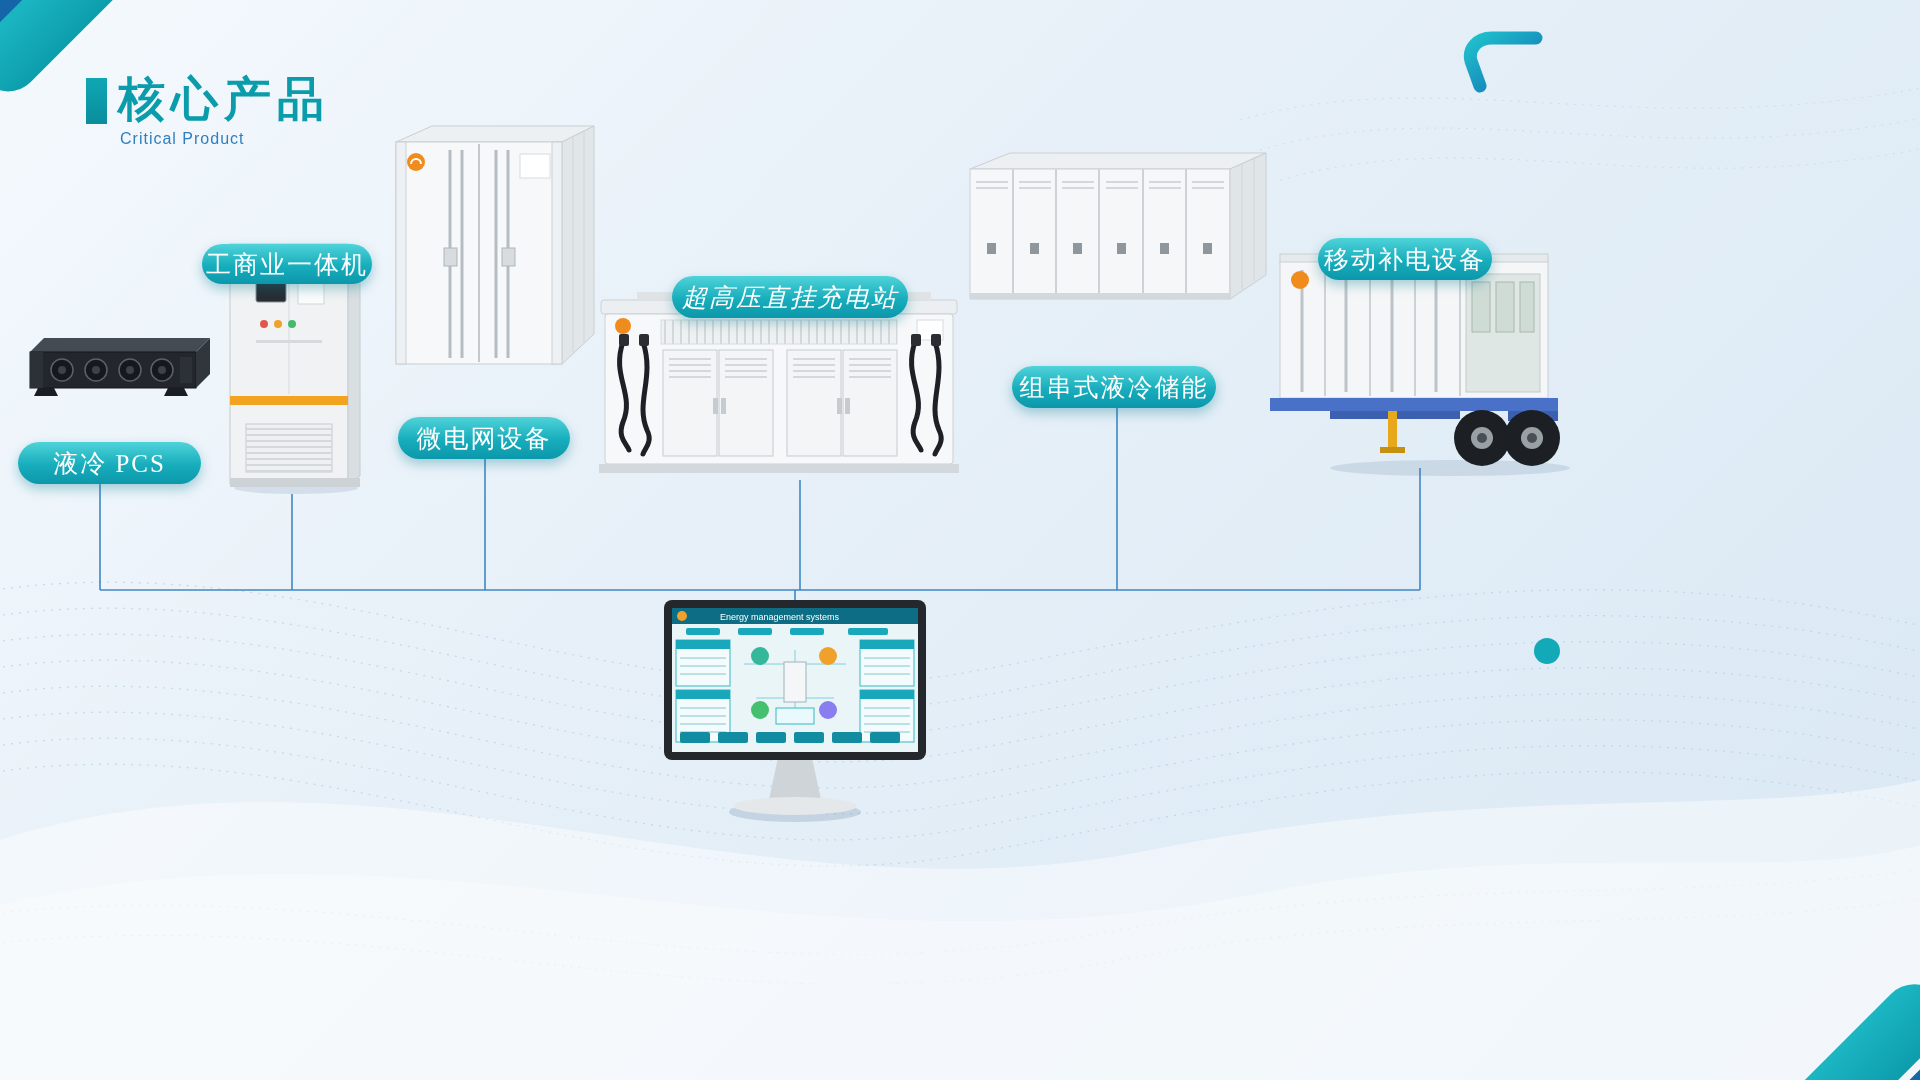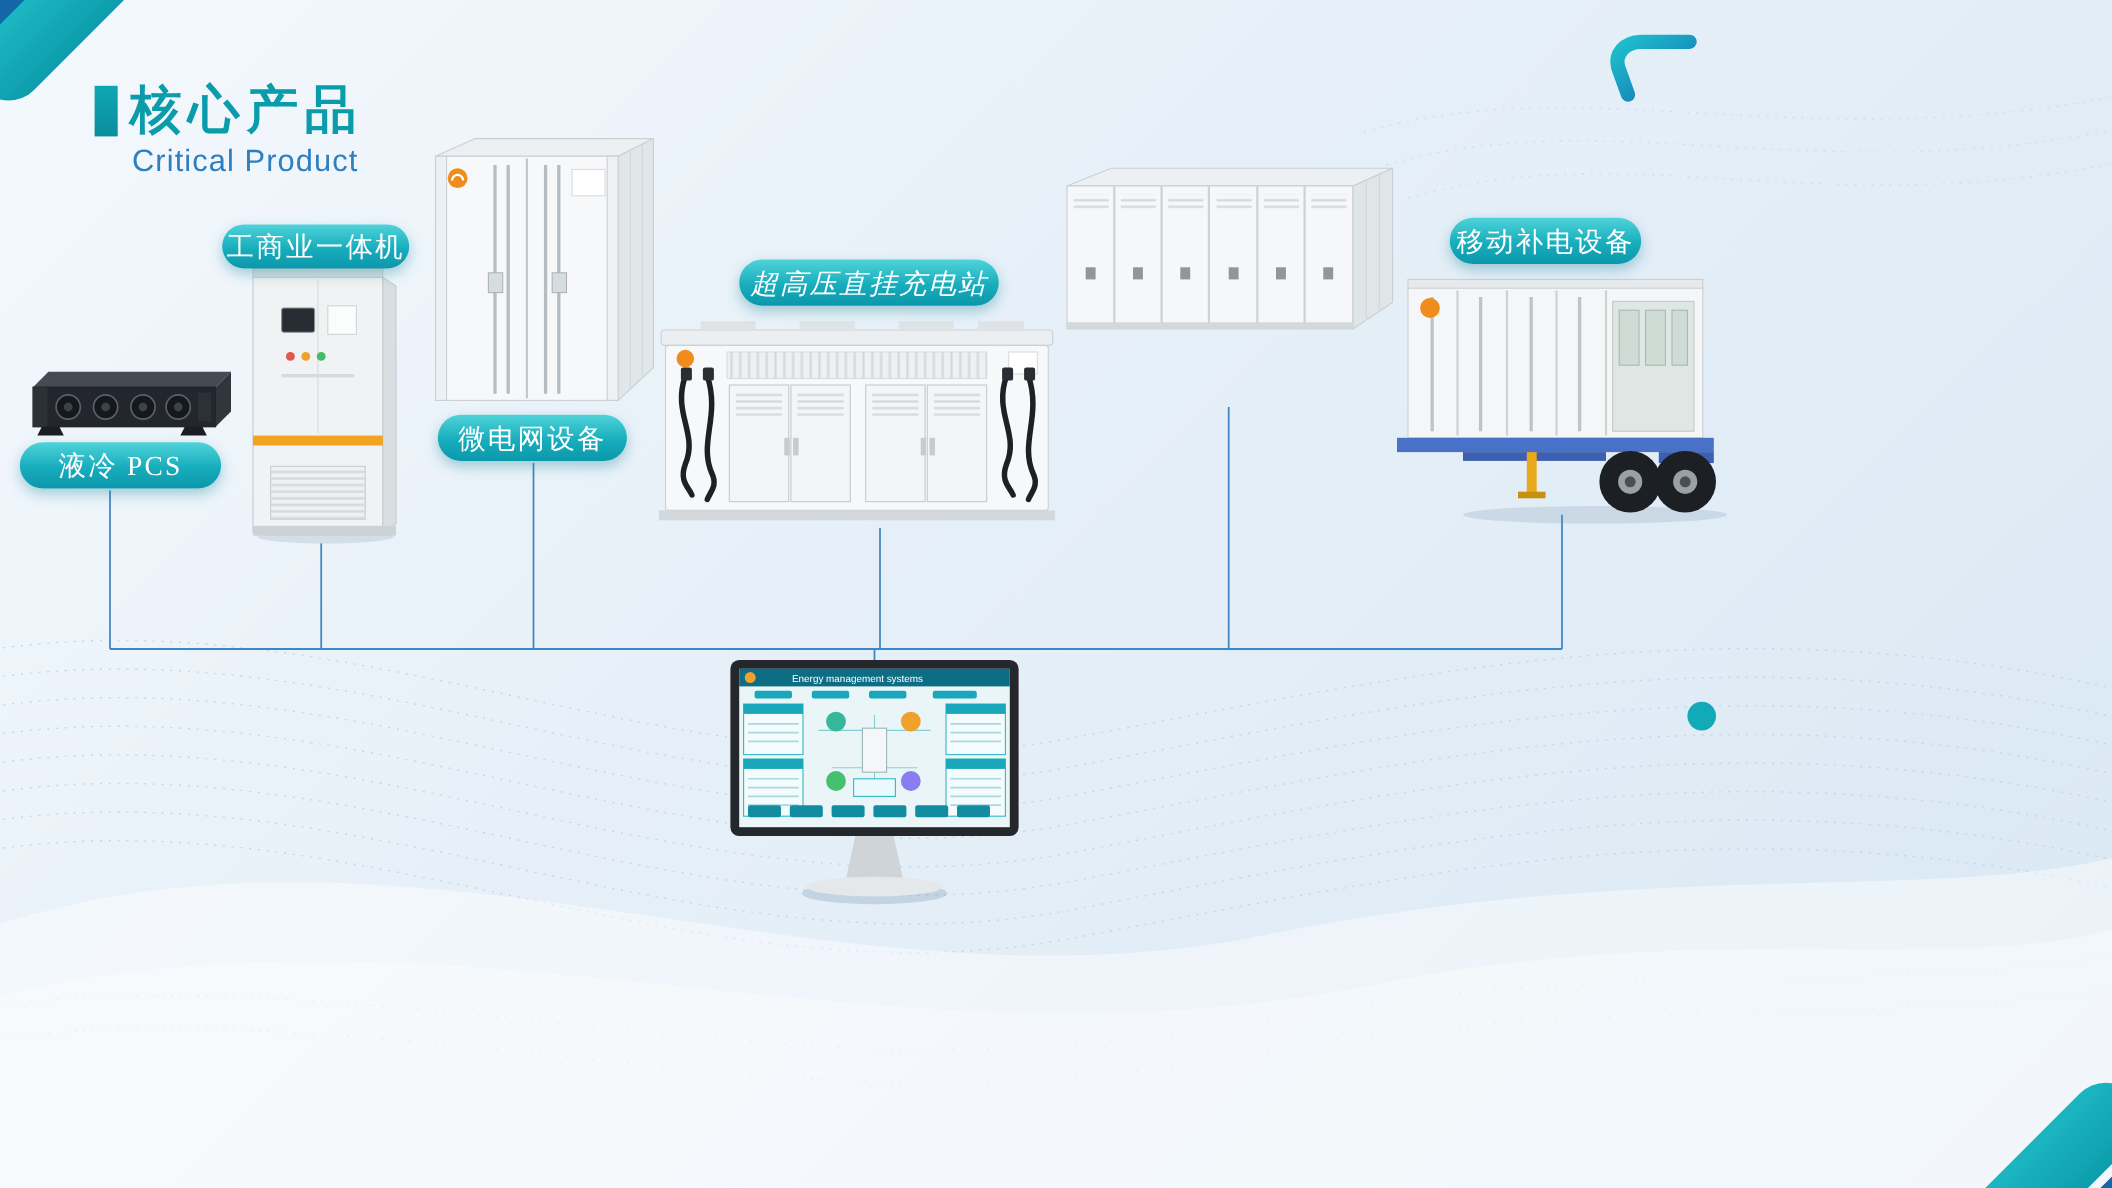--- a/index.html
+++ b/index.html
@@ -13,27 +13,27 @@
   
   .corner-bar{position:absolute;border-radius:40px;}
   .cb-tl-blue{left:-78px;top:-62px;width:200px;height:56px;background:#1565a8;transform:rotate(-45deg);}
   .cb-tl-teal{left:-46px;top:-26px;width:215px;height:64px;background:linear-gradient(180deg,#1cb6c3,#0d9dad);transform:rotate(-45deg);}
   .cb-br-teal{right:-52px;bottom:-30px;width:235px;height:66px;background:linear-gradient(180deg,#1cb6c3,#0d9dad);transform:rotate(-45deg);}
   .cb-br-blue{right:-92px;bottom:-70px;width:205px;height:58px;background:#1565a8;transform:rotate(-45deg);}
   .teal-dot{position:absolute;left:1534px;top:638px;width:26px;height:26px;border-radius:50%;background:#12a9b8;}
   
   .title-bar{position:absolute;left:86px;top:78px;width:21px;height:46px;background:linear-gradient(180deg,#0fa7b4,#0a8d9d);}
   .title-cn{position:absolute;left:118px;top:68px;font-size:47px;font-weight:bold;color:#0a9cab;letter-spacing:6px;text-align:center;}
-  .title-en{position:absolute;left:120px;top:130px;font-size:28px;color:#2e7fc0;letter-spacing:1px;}
+  .title-en{position:absolute;left:120px;top:130px;font-size:16px;color:#2e7fc0;letter-spacing:1px;}
   
   .pill{
     position:absolute;display:flex;align-items:center;justify-content:center;
     color:#ffffff;font-family:"Liberation Serif",serif;font-size:25px;letter-spacing:2px;white-space:nowrap;
     background:linear-gradient(180deg,#4fd3d9 0%,#17adbc 55%,#0c97ab 100%);
-    border-radius:26px;box-shadow:0 5px 12px rgba(12,125,145,.35);
+    border-radius:26px;box-shadow:0 5px 12px rgba(12,125,145,.35);margin-top:40px;
   }
   .p1{left:18px;top:402px;width:183px;height:42px;}
   .p2{left:202px;top:204px;width:170px;height:40px;}
   .p3{left:398px;top:377px;width:172px;height:42px;}
   .p4{left:672px;top:236px;width:236px;height:42px;font-style:italic;}
   .p5{left:1012px;top:326px;width:204px;height:42px;}
   .p6{left:1318px;top:198px;width:174px;height:42px;font-family:Liberation Serif, serif;}
   .p7{left:676px;top:816px;width:232px;height:42px;z-index:5;}
 </style>
 </head>
@@ -345,15 +345,16 @@
         <rect x="138" y="134" width="30" height="11" rx="2"></rect>
       <rect x="176" y="134" width="30" height="11" rx="2"></rect>
         <rect x="214" y="134" width="30" height="11" rx="2"></rect>
     </g>
   </svg>
 
   <div class="pill p1">液冷 PCS</div>
   <div class="pill p2">工商业一体机</div>
   <div class="pill p3">微电网设备</div>
   <div class="pill p4">超高压直挂充电站</div>
+  <div class="pill p5">组串式液冷储能</div>
   <div class="pill p6">移动补电设备</div>
 
 </div>
 
 </body></html>

